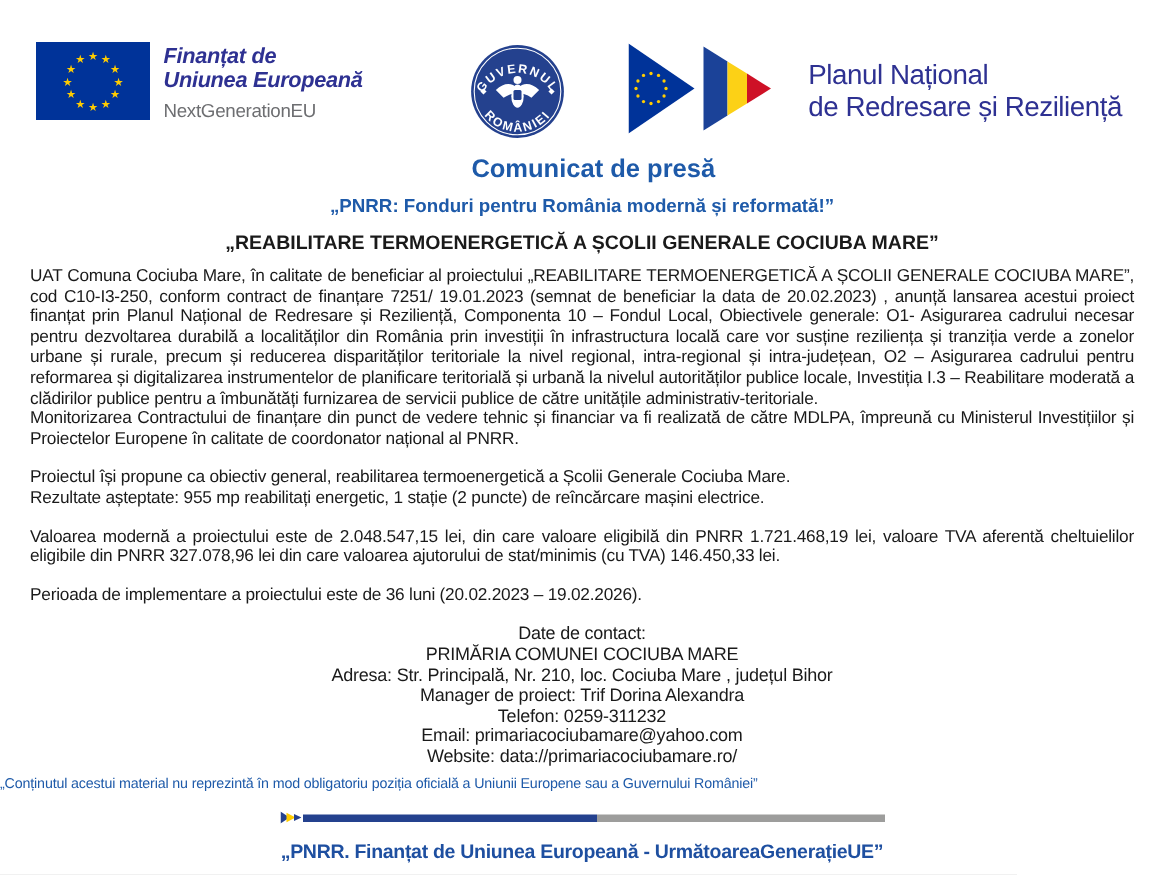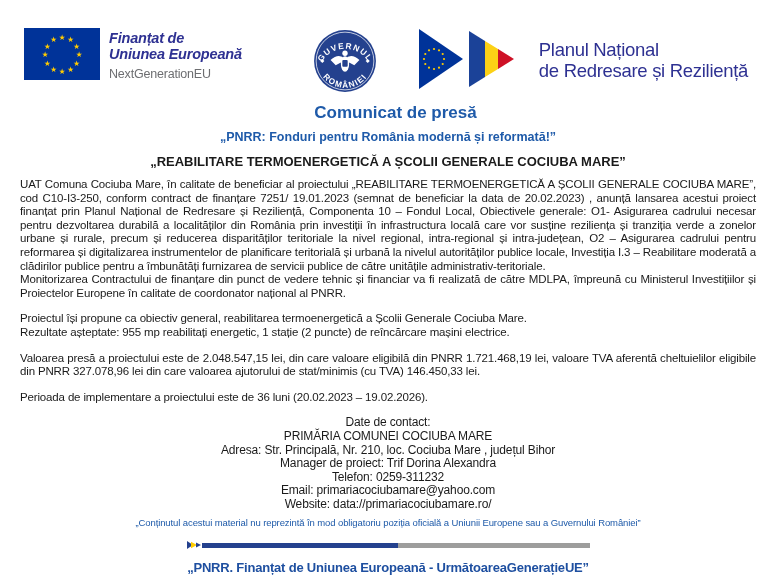--- a/index.html
+++ b/index.html
@@ -32,21 +32,21 @@
   .title-motto { text-align: center; color: #1E5AA9; font-weight: 700; font-size: 12.5px; margin-top: 7px; }
   .title-project { text-align: center; color: #1a1a1a; font-weight: 700; font-size: 13px; margin-top: 10px; }
   
   .content { margin: 9px 20px 0 20px; font-size: 11.5px; line-height: 13.6px; letter-spacing: -0.15px; }
   .para { text-align: justify; }
   .block-gap { margin-top: 12px; }
   .contact { margin-top: 12px; font-size: 12px; line-height: 13.6px; }
   .contact-line { text-align: center; }
   
   .footer-area { margin-top: auto; padding-bottom: 8px; }
-  .disclaimer { text-align: center; color: #1E5AA9; font-size: 9.5px; letter-spacing: -0.1px; }
+  .disclaimer { color: #1E5AA9; font-size: 9.5px; letter-spacing: -0.1px; }
   .footer-bar { display: flex; align-items: center; justify-content: center; margin-top: 12px; height: 10px; }
   .bar-blue { width: 196px; height: 5px; background: #24418E; }
   .bar-gray { width: 192px; height: 5px; background: #9D9D9C; }
   .footer-slogan { text-align: center; color: #1E4FA0; font-weight: 700; font-size: 13px; margin-top: 10px; letter-spacing: -0.2px; }
   b, .seg-bold { font-weight: 400; }
 </style>
 </head>
 <body>
 
 <div class="page">
@@ -137,21 +137,21 @@
   <div class="title-motto">„PNRR: Fonduri pentru România modernă și reformată!”</div>
   <div class="title-project">„REABILITARE TERMOENERGETICĂ A ȘCOLII GENERALE COCIUBA MARE”</div>
 
   <div class="content">
     <div class="para"><span class="seg-bold">UAT Comuna Cociuba Mare,</span><span> în calitate de beneficiar al proiectului </span><span class="seg-bold">„REABILITARE TERMOENERGETICĂ A ȘCOLII GENERALE COCIUBA MARE”,</span><span> cod </span><span class="seg-bold">C10-I3-250,</span><span> conform contract de finanțare </span><span class="seg-bold">7251/ 19.01.2023 (semnat de beneficiar la data de 20.02.2023)</span><span> , anunță lansarea acestui proiect finanțat prin </span><span class="seg-bold">Planul Național de Redresare și Reziliență, Componenta 10 – Fondul Local, Obiectivele generale: O1- Asigurarea cadrului necesar pentru dezvoltarea durabilă a localităților din România prin investiții în infrastructura locală care vor susține reziliența și tranziția verde a zonelor urbane și rurale, precum și reducerea disparităților teritoriale la nivel regional, intra-regional și intra-județean, O2 – Asigurarea cadrului pentru reformarea și digitalizarea instrumentelor de planificare teritorială și urbană la nivelul autorităților publice locale, Investiția I.3 – Reabilitare moderată a clădirilor publice pentru a îmbunătăți furnizarea de servicii publice de către unitățile administrativ-teritoriale.</span></div>
     <div class="para"><span>Monitorizarea Contractului de finanțare din punct de vedere tehnic și financiar va fi realizată de către </span><span class="seg-bold">MDLPA,</span><span> împreună cu </span><span class="seg-bold">Ministerul Investițiilor și Proiectelor Europene</span><span> în calitate de coordonator național al PNRR.</span></div>
 
     <div class="para block-gap"><span>Proiectul își propune ca </span><span class="seg-bold">obiectiv general, reabilitarea termoenergetică a Școlii Generale Cociuba Mare.</span></div>
     <div class="para"><span class="seg-bold">Rezultate așteptate:</span><span> 955 mp reabilitați energetic, 1 stație (2 puncte) de reîncărcare mașini electrice.</span></div>
 
-    <div class="para block-gap"><span class="seg-bold">Valoarea presă</span><span> a proiectului este de 2.048.547,15 lei, din care valoare eligibilă din PNRR 1.721.468,19 lei, valoare TVA aferentă cheltuielilor eligibile din PNRR 327.078,96 lei din care valoarea ajutorului de stat/minimis (cu TVA) 146.450,33 lei.</span></div>
+    <div class="para block-gap"><span class="seg-bold">Valoarea modernă</span><span> a proiectului este de 2.048.547,15 lei, din care valoare eligibilă din PNRR 1.721.468,19 lei, valoare TVA aferentă cheltuielilor eligibile din PNRR 327.078,96 lei din care valoarea ajutorului de stat/minimis (cu TVA) 146.450,33 lei.</span></div>
 
     <div class="para block-gap"><span class="seg-bold">Perioada de implementare a proiectului</span><span> este de 36 luni (20.02.2023 – 19.02.2026).</span></div>
 
     <div class="contact">
       <div class="contact-line"><span>Date de contact:</span></div>
       <div class="contact-line"><span class="seg-bold">PRIMĂRIA COMUNEI COCIUBA MARE</span></div>
       <div class="contact-line"><span>Adresa: Str. Principală, Nr. 210, loc. Cociuba Mare , județul Bihor</span></div>
       <div class="contact-line"><span>Manager de proiect: Trif Dorina Alexandra</span></div>
       <div class="contact-line"><span>Telefon: 0259-311232</span></div>
       <div class="contact-line"><span>Email: primariacociubamare@yahoo.com</span></div>

